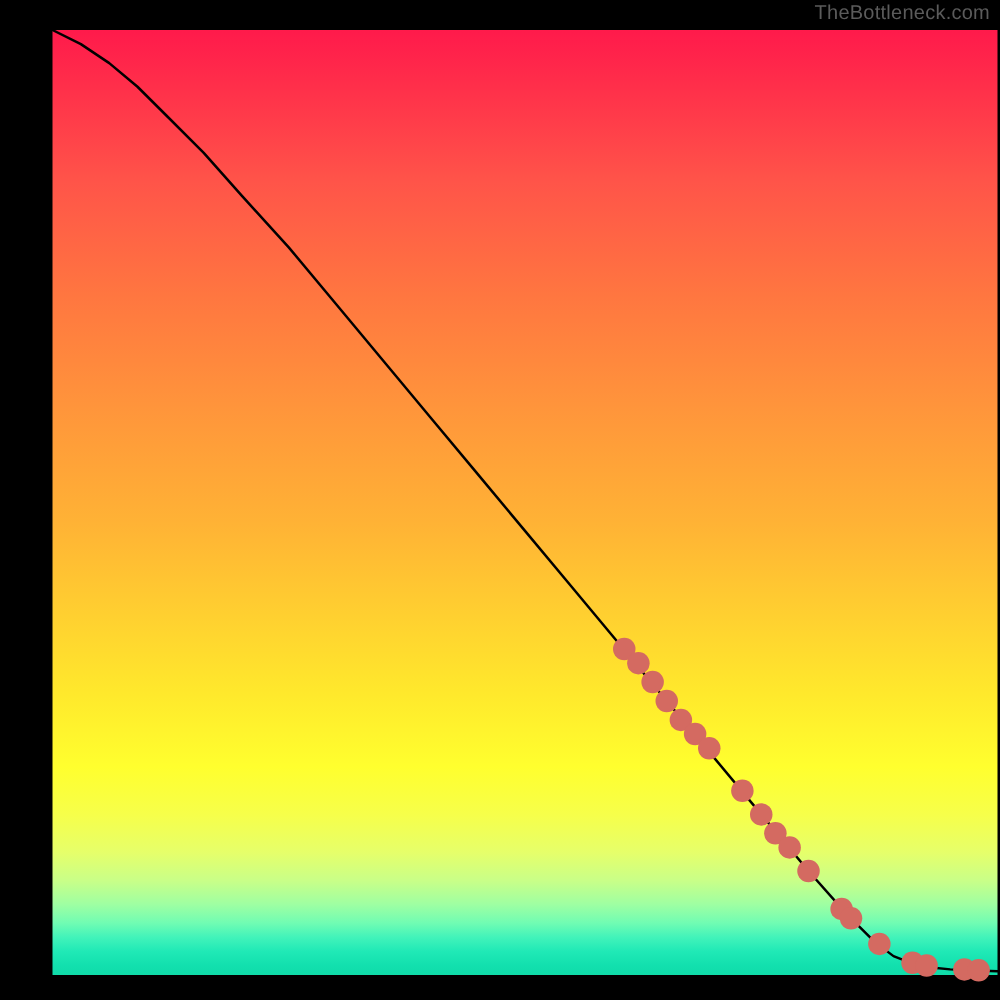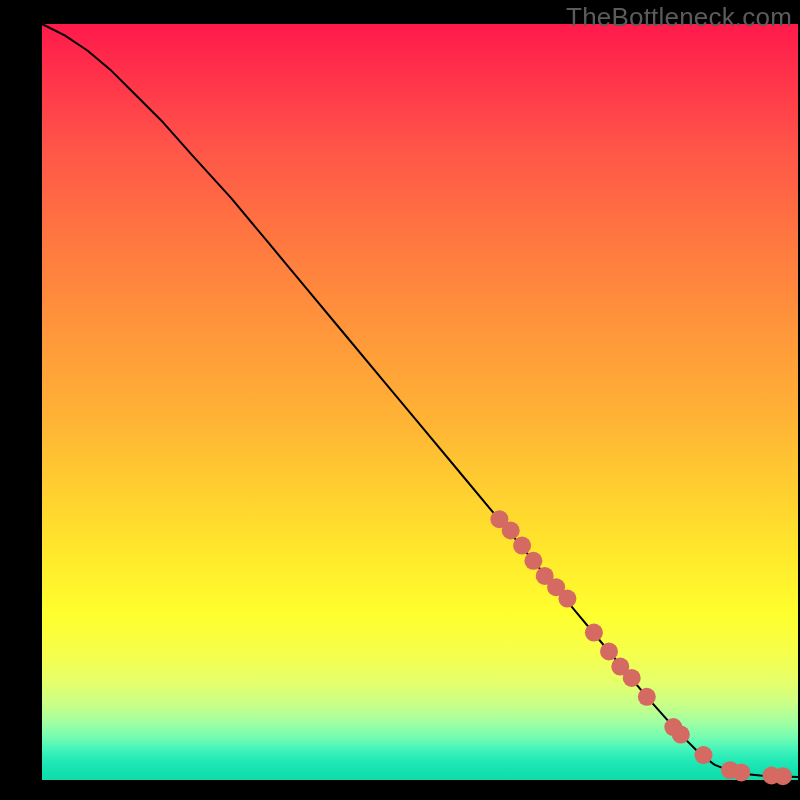--- a/index.html
+++ b/index.html
@@ -15,21 +15,21 @@
     position: relative;
     width: 800px;
     height: 800px;
     background: #000;
   }
   .watermark {
     position: absolute;
     top: 2px;
     right: 8px;
     color: #5b5b5b;
-    font-size: 26px;
+    font-size: 16px;
     letter-spacing: 0.2px;
     font-weight: 400;
     z-index: 40;
   }
   .plot {
     position: absolute;
     left: 42px;
     top: 24px;
     width: 756px;
     height: 756px;

